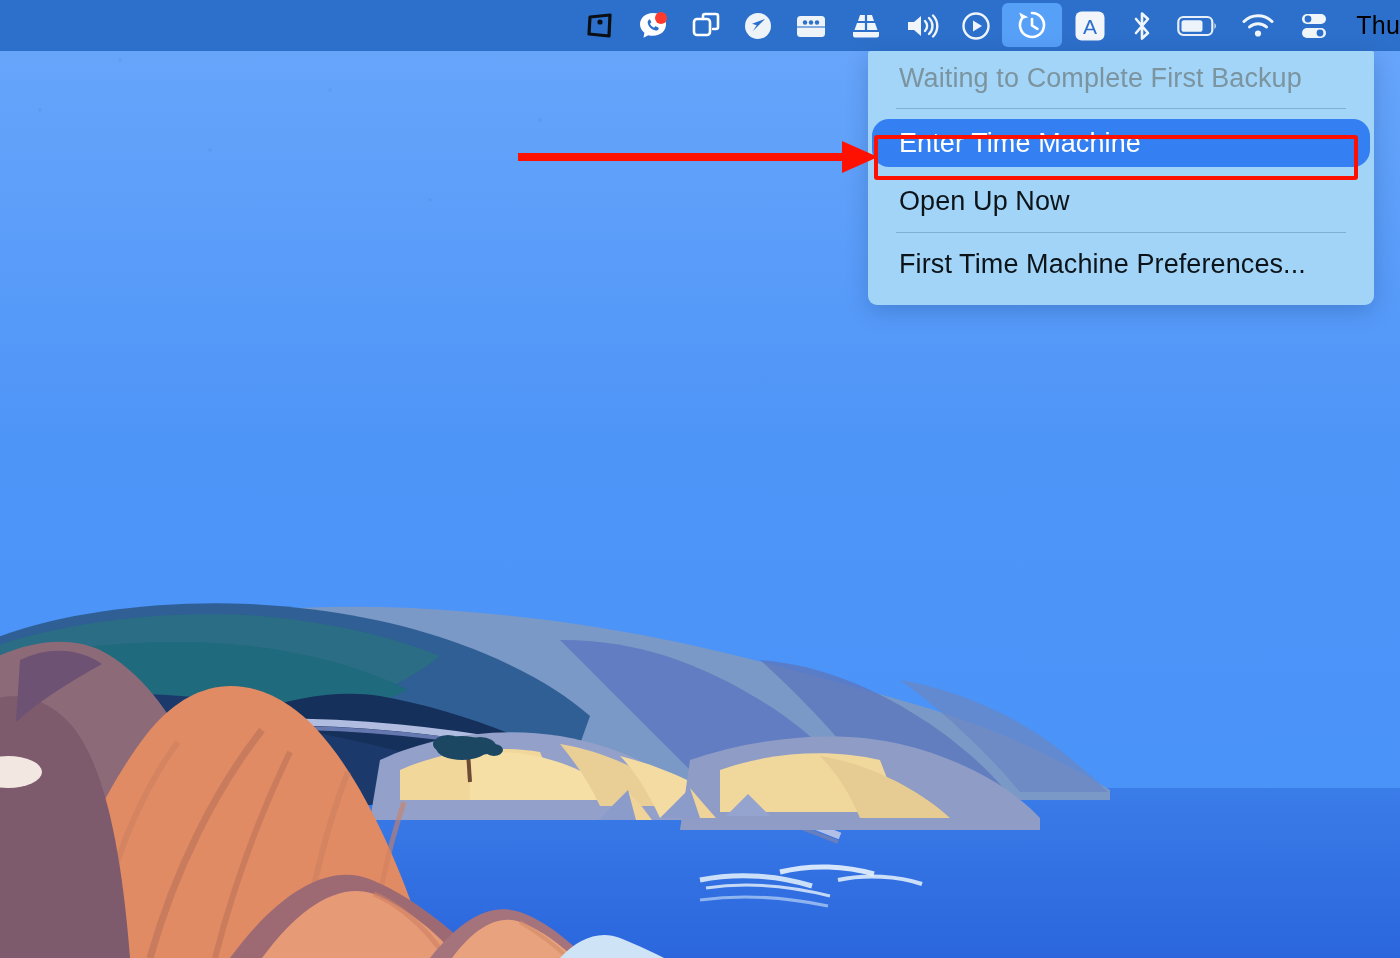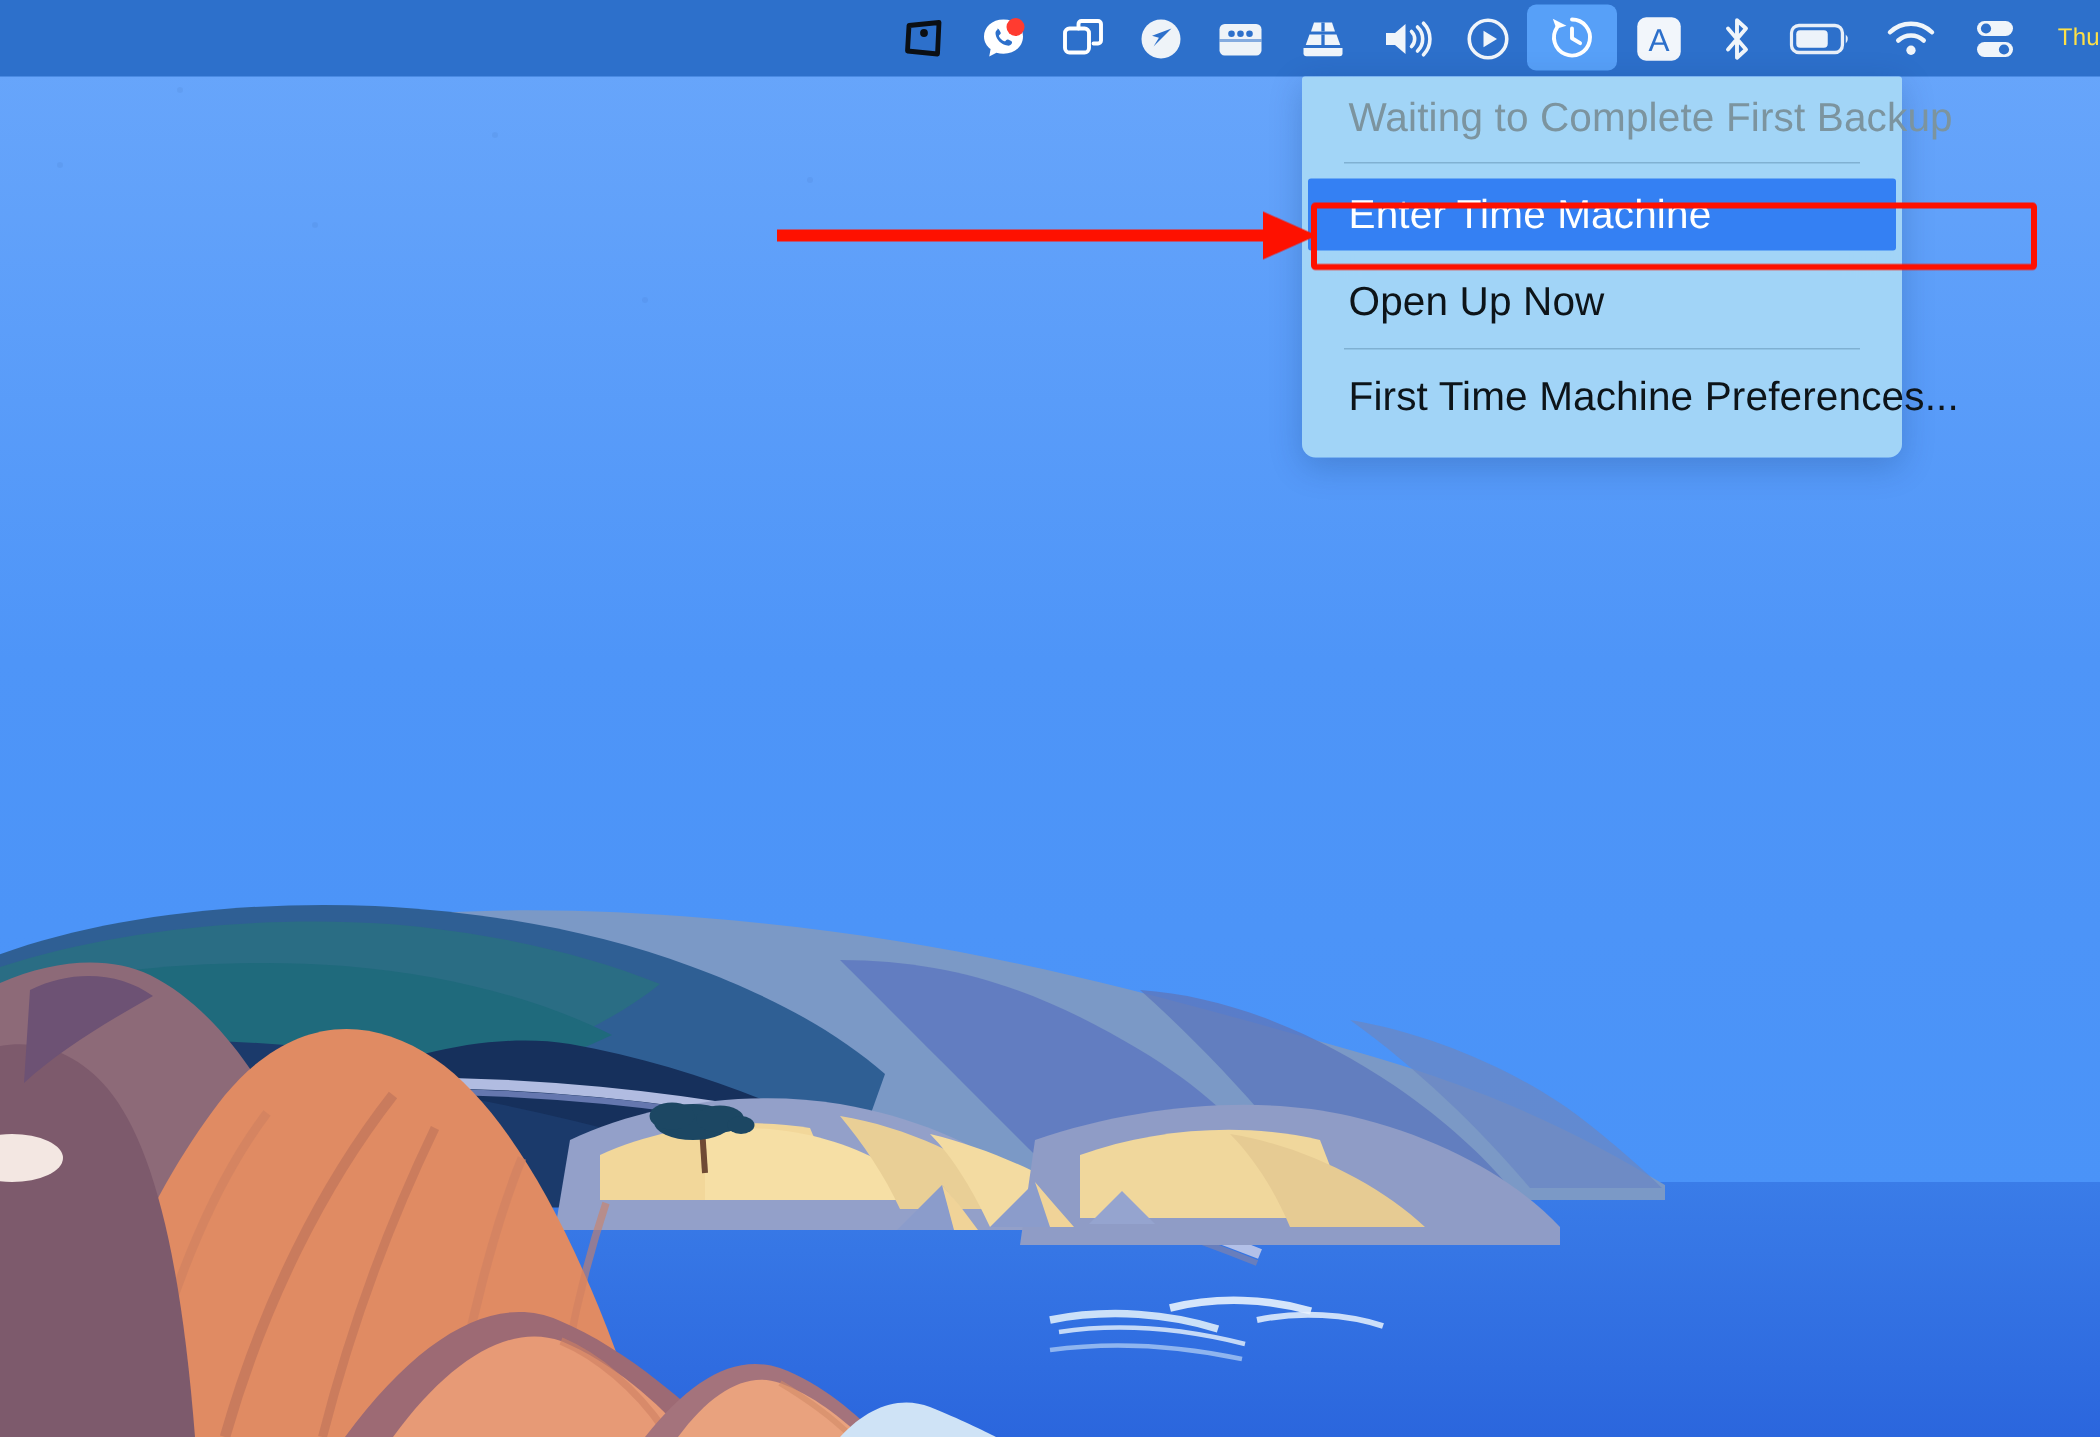--- a/index.html
+++ b/index.html
@@ -23,46 +23,46 @@
   }
   .mb-item {
     height:51px; display:flex; align-items:center; justify-content:center;
     padding:0 11px; position:relative;
   }
   .mb-item.active {
     background:#57a0f8; border-radius:6px; height:44px; margin-top:-2px;
     padding:0 13px;
   }
   .mb-clock {
-    color:#fde047; font-size:16px; letter-spacing:.2px;
+    color:#000000; font-size:25px; letter-spacing:.2px;
     padding-left:14px; padding-right:0; white-space:nowrap;
     display:flex; align-items:center; height:51px;
   }
   .icon-svg { display:block; }
 
   
   #tm-menu {
-    position:absolute; left:868px; top:51px; width:400px; height:254px;
+    position:absolute; left:868px; top:51px; width:506px; height:254px;
     background:rgba(167,216,246,0.93);
     border-radius:9px;
     border-top-left-radius:2px; border-top-right-radius:2px;
     box-shadow:0 6px 22px rgba(10,40,90,0.22);
     z-index:25; padding:0;
     backdrop-filter:blur(18px);
   }
   .menu-row {
     height:48px; display:flex; align-items:center;
     padding-left:31px; padding-right:20px;
     font-size:27px; color:#0d1419; letter-spacing:.1px;
     white-space:nowrap;
   }
   .menu-row.status { color:#7c949f; height:50px; padding-top:4px; }
   .menu-row.highlight {
     background:#3480f3; color:#ffffff;
-    margin:10px 4px; border-radius:2px; width:calc(100% - 8px);
+    margin:10px 4px; border-radius:17px; width:calc(100% - 8px);
     padding-left:27px;
   }
   .menu-sep {
     height:1px; background:rgba(86,134,163,0.45);
     margin:7px 28px 7px 28px;
   }
   .row-wrap { position:relative; }
 
   
   #red-box {

